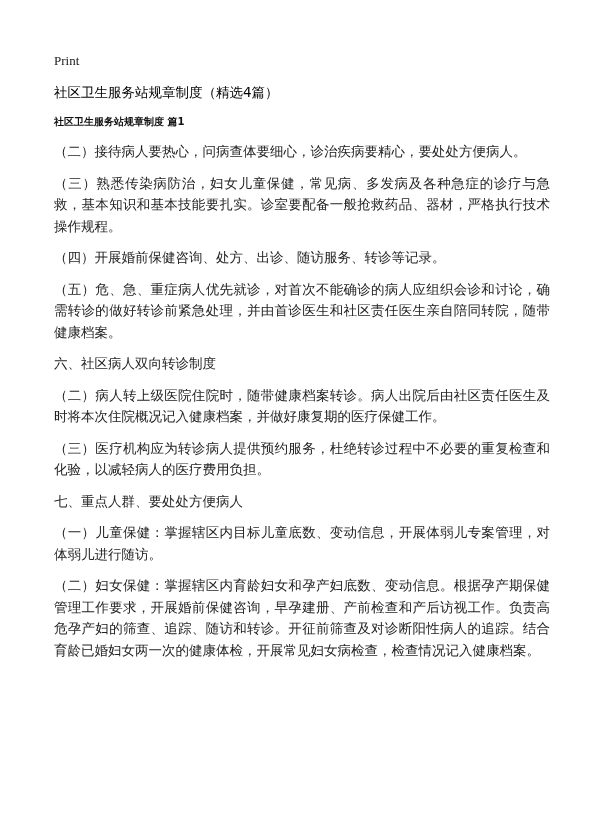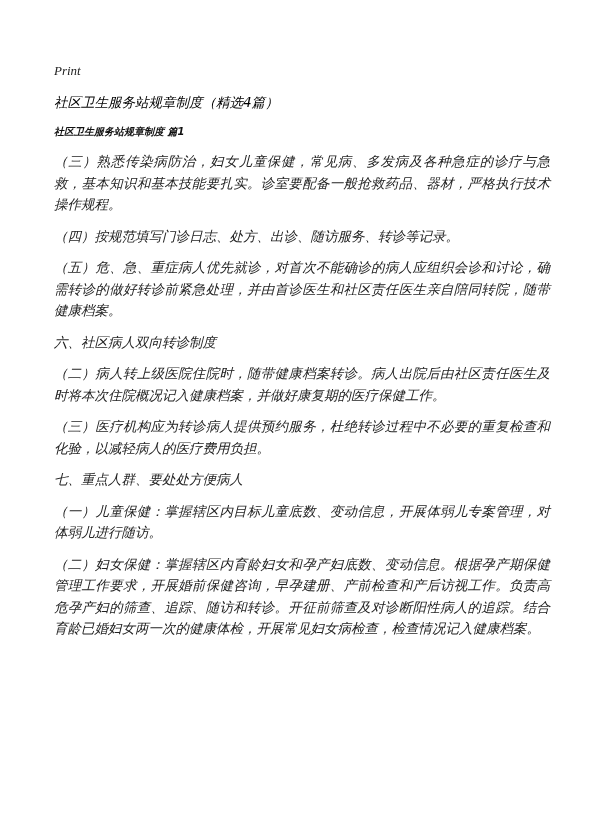--- a/index.html
+++ b/index.html
@@ -11,23 +11,22 @@
       width: 600px;
       height: 828px;
       position: relative;
       overflow: hidden;
       color: #1a1a1a;
       font-family: "DejaVu Sans", "Liberation Sans", sans-serif;
     }
     .page {
       position: absolute;
       left: 54px;
-      top: 62px;
+      top: 52px;
       width: 496px;
-      font-style: italic;
     }
     .print-label {
       font-family: "Liberation Serif", "DejaVu Serif", serif;
       font-size: 13px;
       color: #222;
       line-height: 18px;
       margin: 0 0 12px 0;
     }
     .doc-title {
       text-align: center;
@@ -61,22 +60,23 @@
       word-break: break-all;
     }
   </style>
 </head>
 <body>
 
 <div class="page">
   <div class="print-label">Print</div>
   <p class="subtitle">社区卫生服务站规章制度（精选4篇）</p>
   <p class="section-heading">社区卫生服务站规章制度 篇1</p>
+  <p class="para">（二）接待病人要热心，问病查体要细心，诊治疾病要精心，要处处方便病人。</p>
   <p class="para">（三）熟悉传染病防治，妇女儿童保健，常见病、多发病及各种急症的诊疗与急救，基本知识和基本技能要扎实。诊室要配备一般抢救药品、器材，严格执行技术操作规程。</p>
-  <p class="para">（四）按规范填写门诊日志、处方、出诊、随访服务、转诊等记录。</p>
+  <p class="para">（四）开展婚前保健咨询、处方、出诊、随访服务、转诊等记录。</p>
   <p class="para">（五）危、急、重症病人优先就诊，对首次不能确诊的病人应组织会诊和讨论，确需转诊的做好转诊前紧急处理，并由首诊医生和社区责任医生亲自陪同转院，随带健康档案。</p>
   <p class="para">六、社区病人双向转诊制度</p>
   <p class="para">（二）病人转上级医院住院时，随带健康档案转诊。病人出院后由社区责任医生及时将本次住院概况记入健康档案，并做好康复期的医疗保健工作。</p>
   <p class="para">（三）医疗机构应为转诊病人提供预约服务，杜绝转诊过程中不必要的重复检查和化验，以减轻病人的医疗费用负担。</p>
   <p class="para">七、重点人群、要处处方便病人</p>
   <p class="para">（一）儿童保健：掌握辖区内目标儿童底数、变动信息，开展体弱儿专案管理，对体弱儿进行随访。</p>
   <p class="para">（二）妇女保健：掌握辖区内育龄妇女和孕产妇底数、变动信息。根据孕产期保健管理工作要求，开展婚前保健咨询，早孕建册、产前检查和产后访视工作。负责高危孕产妇的筛查、追踪、随访和转诊。开征前筛查及对诊断阳性病人的追踪。结合育龄已婚妇女两一次的健康体检，开展常见妇女病检查，检查情况记入健康档案。</p>
 </div>
 
 </body></html>

